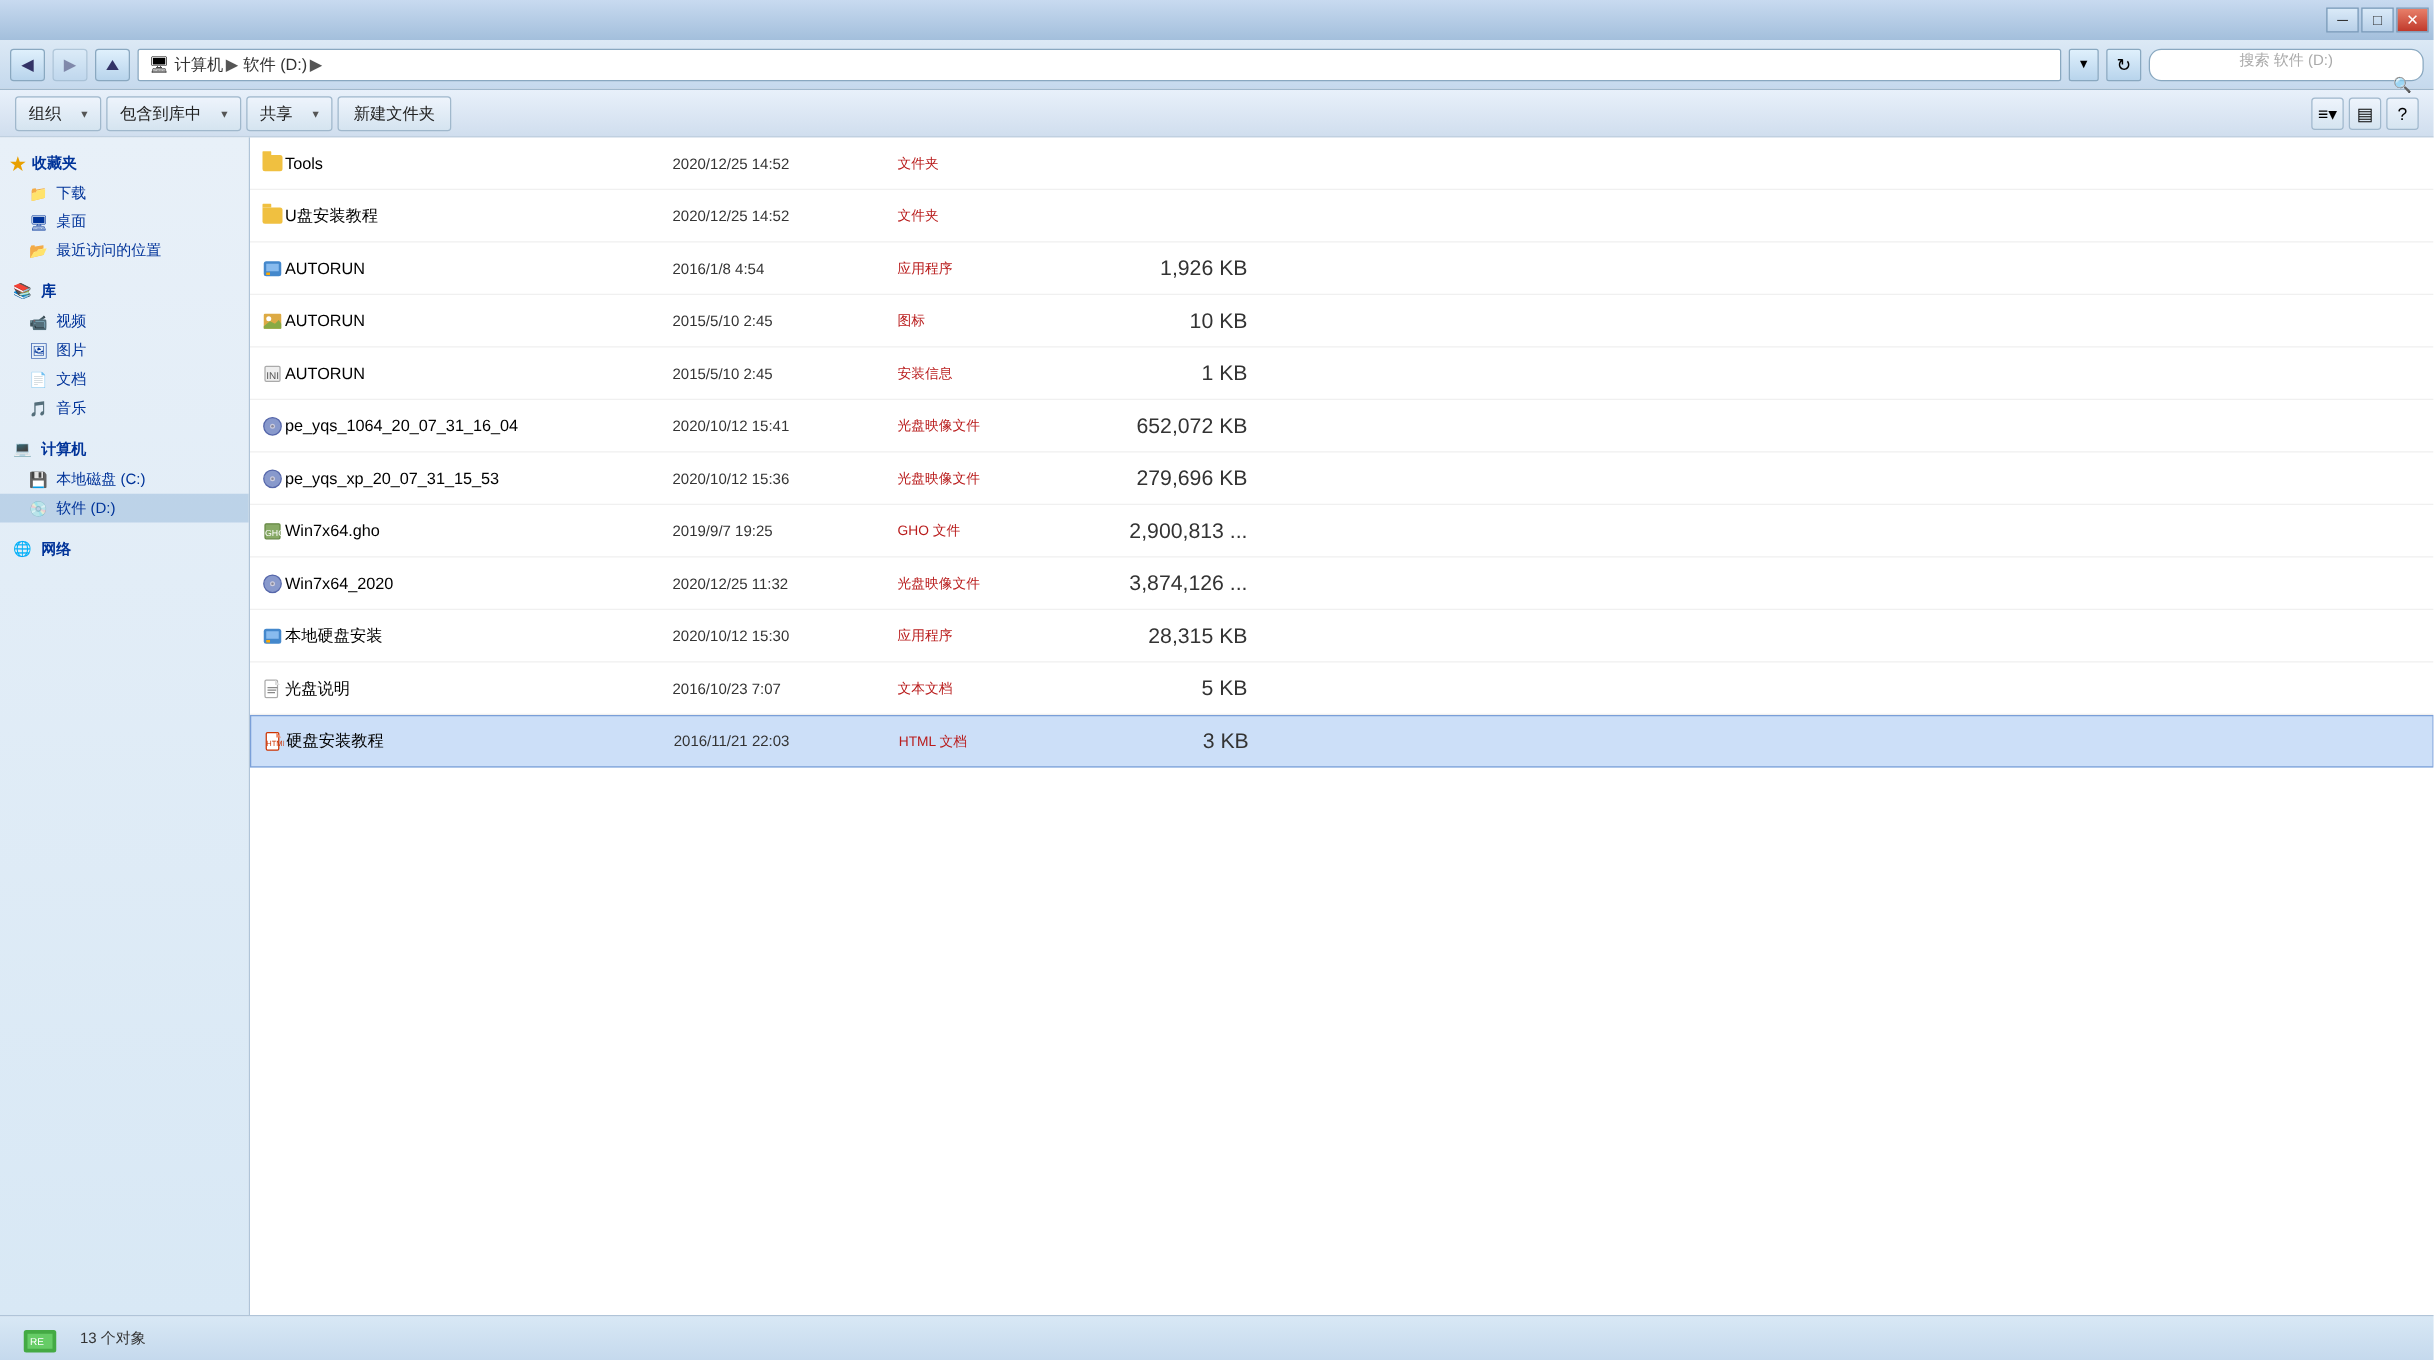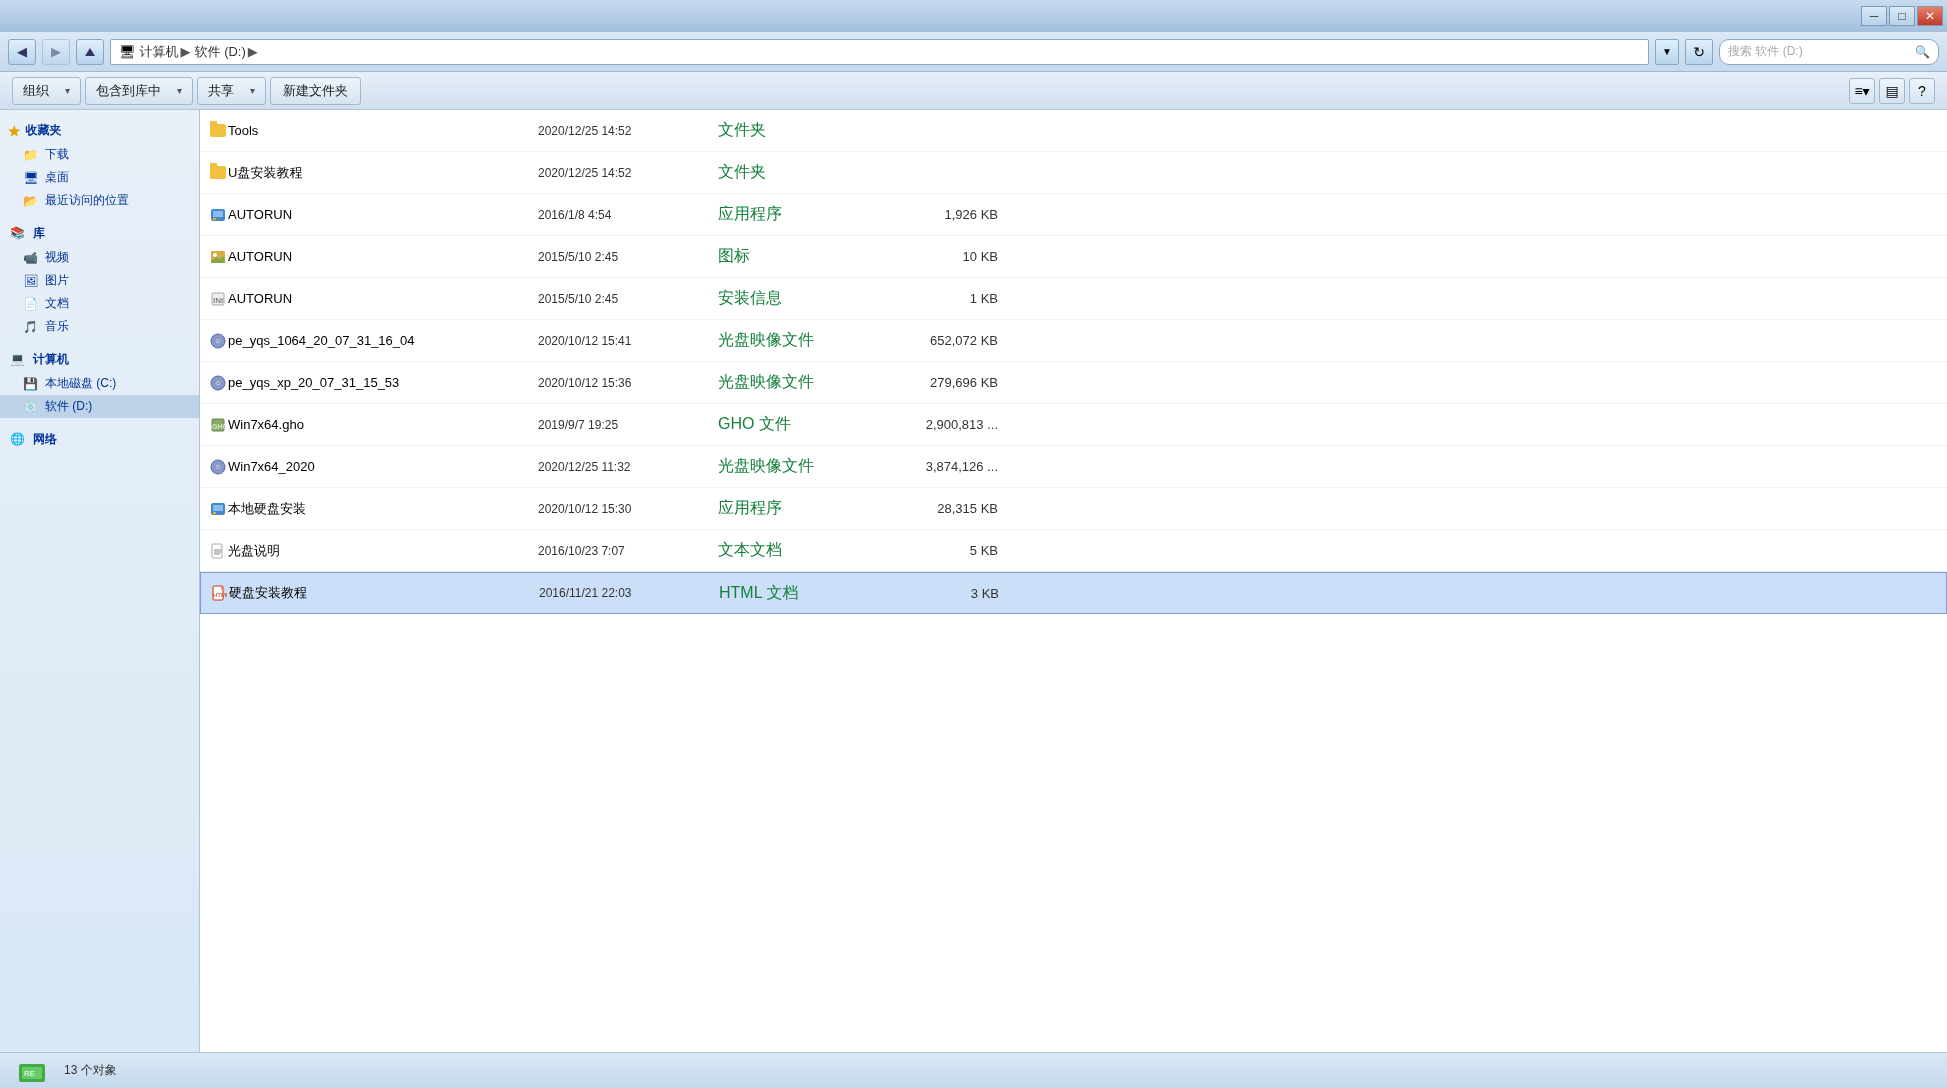--- a/index.html
+++ b/index.html
@@ -112,20 +112,21 @@
       height: 26px;
       background: white;
       border: 1px solid #89a8c0;
       border-radius: 10px;
       display: flex;
       align-items: center;
       padding: 0 8px;
       font-size: 12px;
       color: #888;
       gap: 4px;
+      flex-direction: column;
     }
 
     
     .toolbar {
       height: 38px;
       background: linear-gradient(to bottom, #e8f0fa, #d0deee);
       display: flex;
       align-items: center;
       padding: 0 12px;
       gap: 4px;
@@ -287,22 +288,22 @@
       width: 20px;
       height: 20px;
       margin-right: 0;
       display: flex;
       align-items: center;
       justify-content: center;
       font-size: 14px;
     }
     .file-name { flex: 0 0 330px; font-size: 13px; white-space: nowrap; overflow: hidden; text-overflow: ellipsis; display: flex; align-items: center; }
     .file-date { flex: 0 0 180px; font-size: 12px; color: #333; }
-    .file-type { flex: 0 0 160px; font-size: 16px; color: #15803d; }
-    .file-size { flex: 0 0 120px; font-size: 13px; color: #333; text-align: right; }
+    .file-type { flex: 0 0 160px; font-size: 11px; color: #b91c1c; }
+    .file-size { flex: 0 0 120px; font-size: 17px; color: #333; text-align: right; }
 
     
     .status-bar {
       height: 36px;
       background: linear-gradient(to bottom, #d8e8f5, #c5d9ed);
       border-top: 1px solid #b0c4d8;
       display: flex;
       align-items: center;
       padding: 0 16px;
       font-size: 12px;

